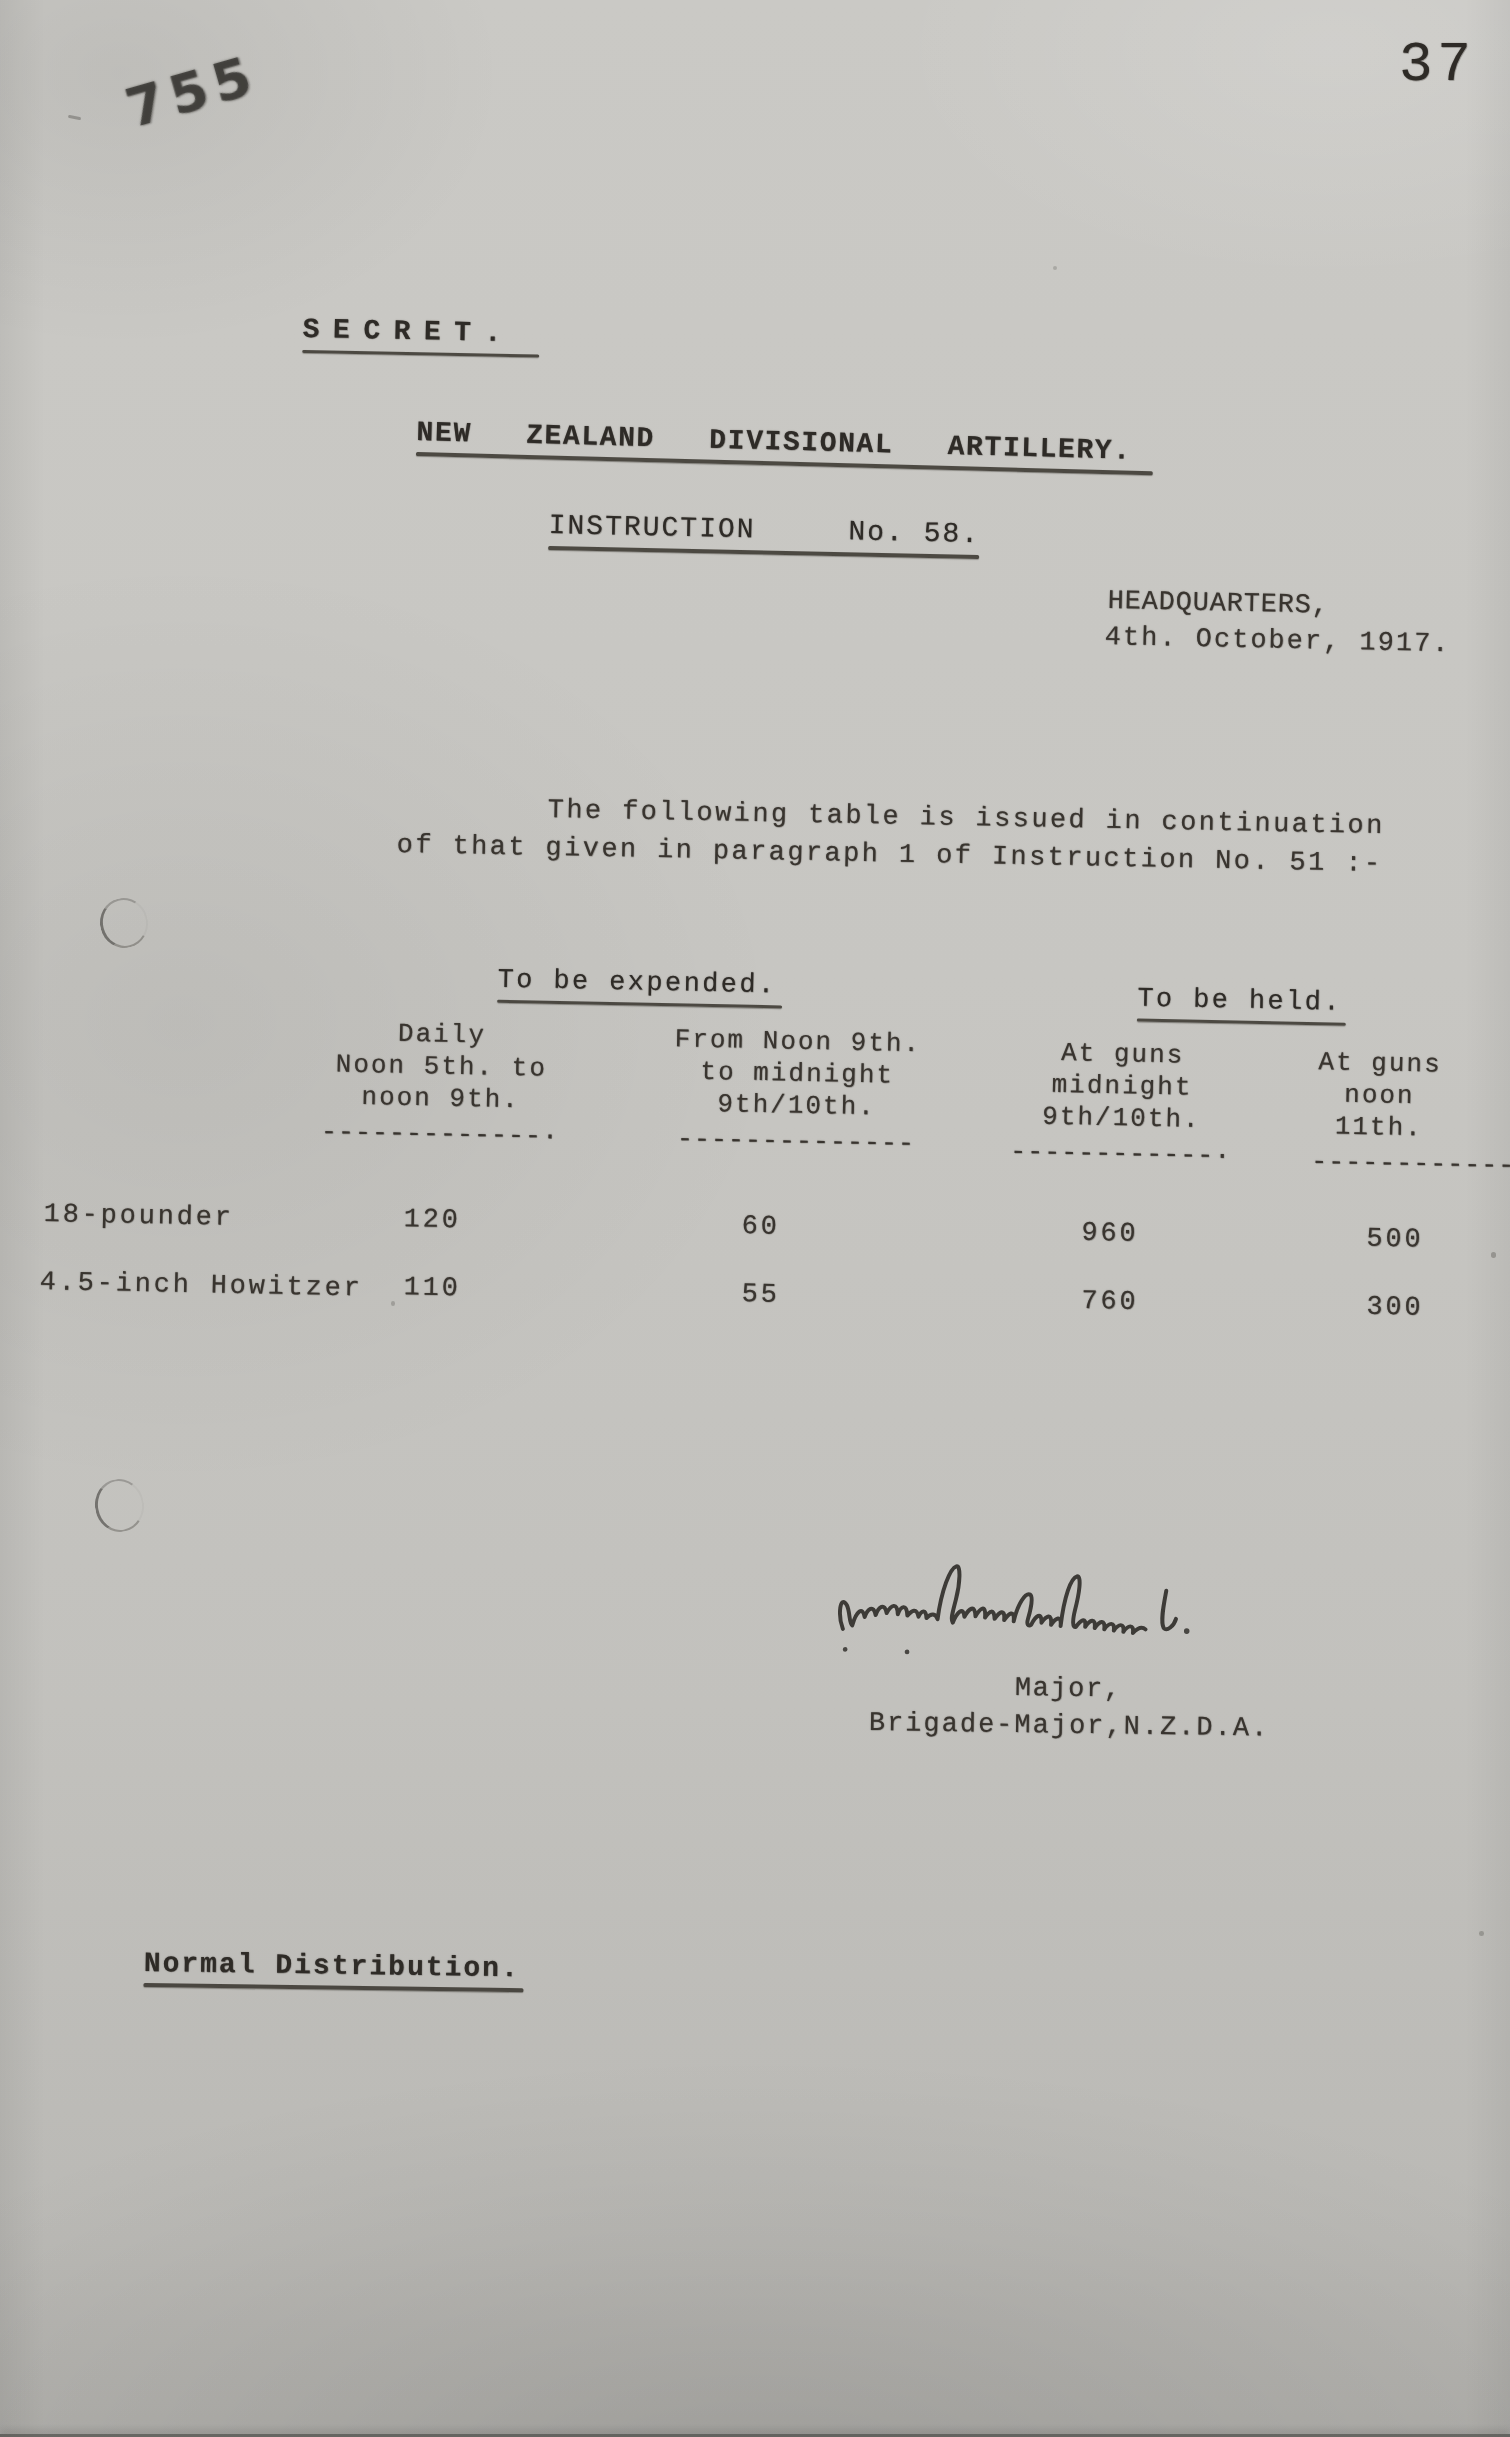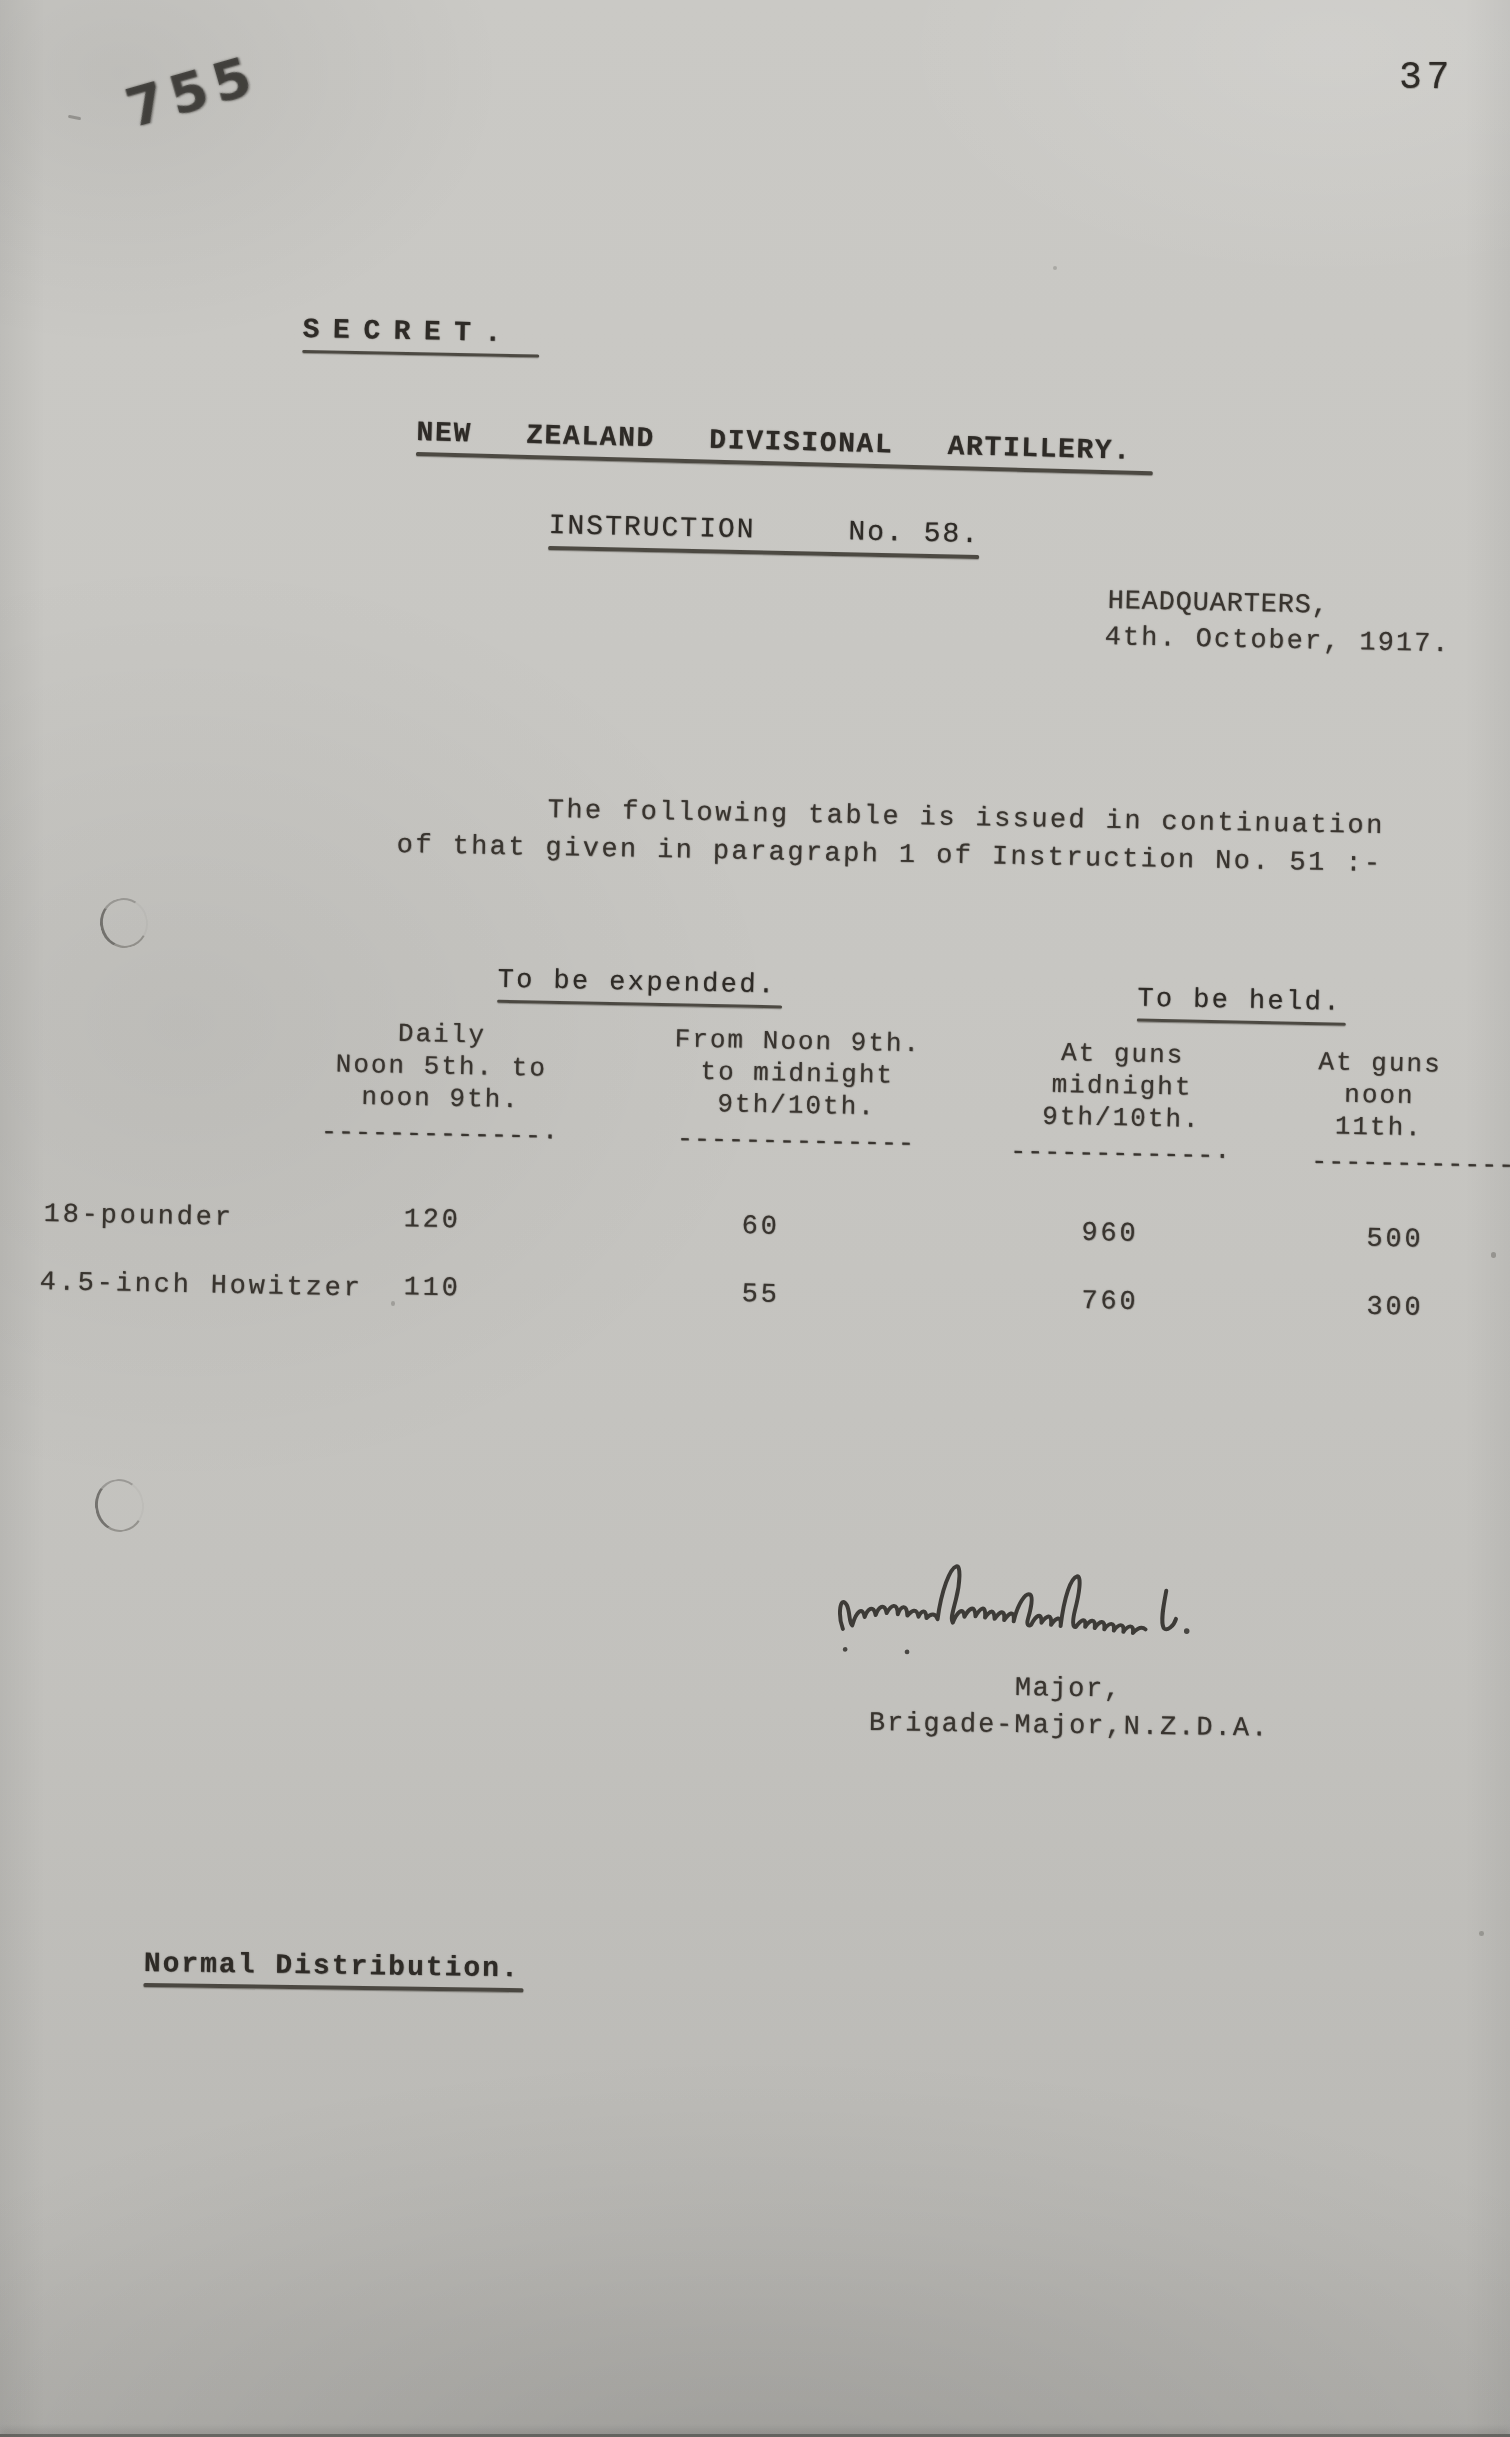--- a/index.html
+++ b/index.html
@@ -50,21 +50,21 @@
   .speck{position:absolute;background:rgba(56,53,48,.55);border-radius:50%;}
   .sig{position:absolute;}
 </style>
 </head>
 <body>
 
 <div class="sheet">
 
   <div class="stamp" style="left:125px;top:60px;font-size:54px;letter-spacing:7.1px;transform:rotate(-16deg);filter:blur(0.5px);">755</div>
 
-  <div class="typed dark" style="left:1399px;top:56px;font-size:38px;letter-spacing:4.7px;filter:blur(0.3px);">37</div>
+  <div class="typed dark" style="left:1399px;top:32px;font-size:56px;letter-spacing:4.7px;filter:blur(0.3px);">37</div>
 
   <div class="hole" style="left:100px;top:898px;width:43px;height:46px;transform:rotate(-14deg);"></div>
   <div class="hole" style="left:95px;top:1479px;width:44px;height:49px;transform:rotate(-10deg);"></div>
 
   <div class="speck" style="left:68px;top:116px;width:12.7px;height:3.2px;border-radius:1.6px;transform:rotate(12deg);opacity:.6;"></div>
   <div class="speck" style="left:1053px;top:266px;width:4px;height:4px;opacity:.4;"></div>
   <div class="speck" style="left:1491px;top:1252px;width:4.7px;height:5.5px;opacity:.55;"></div>
   <div class="speck" style="left:1479px;top:1931px;width:4.7px;height:4.7px;opacity:.5;"></div>
   <div class="speck" style="left:391px;top:1301px;width:4px;height:4.7px;opacity:.45;"></div>
 

